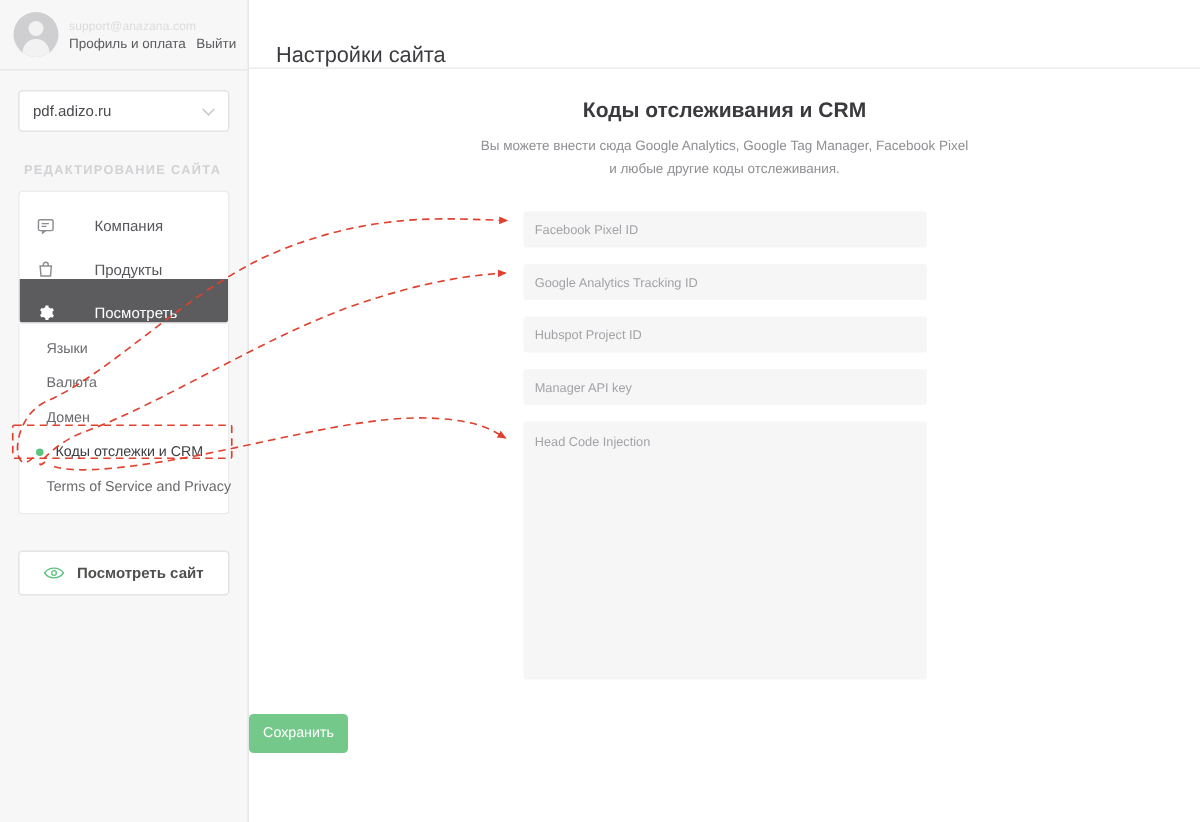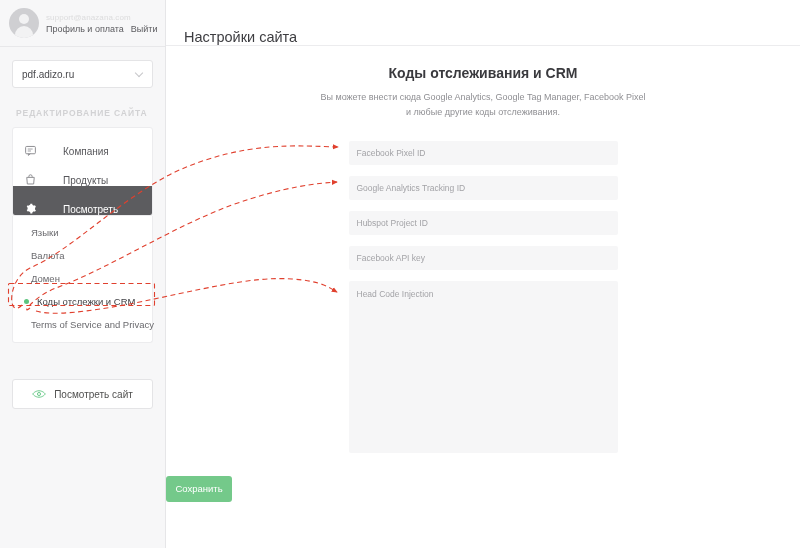--- a/index.html
+++ b/index.html
@@ -99,21 +99,21 @@
     border-radius:0 0 3px 3px; padding: 5px 0 6px 0; }
   .sub-item {
     display:flex; align-items:center; gap:8px;
     height:23px; padding: 0 11px 0 18px;
     font-size:9.5px; color:#6a6a6e; cursor:pointer;
     white-space: nowrap;
   }
   .sub-item.current { padding-left: 11px; color:#3e3e42; }
   .dot { width:5px; height:5px; border-radius:50%; background:#5cc47e; flex:none; }
 
-  .view-site-wrap { margin: 36px 12px 0 12px; }
+  .view-site-wrap { margin: 24px 12px 0 12px; font-weight: bold; }
   .view-site {
     height:30px; background:#fff;
     border:1px solid #e4e4e6; border-radius:3px;
     display:flex; align-items:center; justify-content:center;
     gap:8px; font-size:10px; color:#50504f; cursor:pointer;
   }
   .eye { width:14px; height:10px; color:#5cc47e; }
 
   
   #main { position:absolute; left:166px; top:0; right:0; bottom:0; background:#fff; }
@@ -248,21 +248,21 @@
         <div class="field">
           <span>Facebook Pixel ID</span>
         </div>
         <div class="field">
           <span>Google Analytics Tracking ID</span>
         </div>
         <div class="field">
           <span>Hubspot Project ID</span>
         </div>
         <div class="field">
-          <span>Facebook API key</span>
+          <span>Manager API key</span>
         </div>
 
         <div class="textarea">
           <span>Head Code Injection</span>
         </div>
       </div>
 
       <div class="save-wrap">
         <button class="save-btn">Сохранить</button>
       </div>

